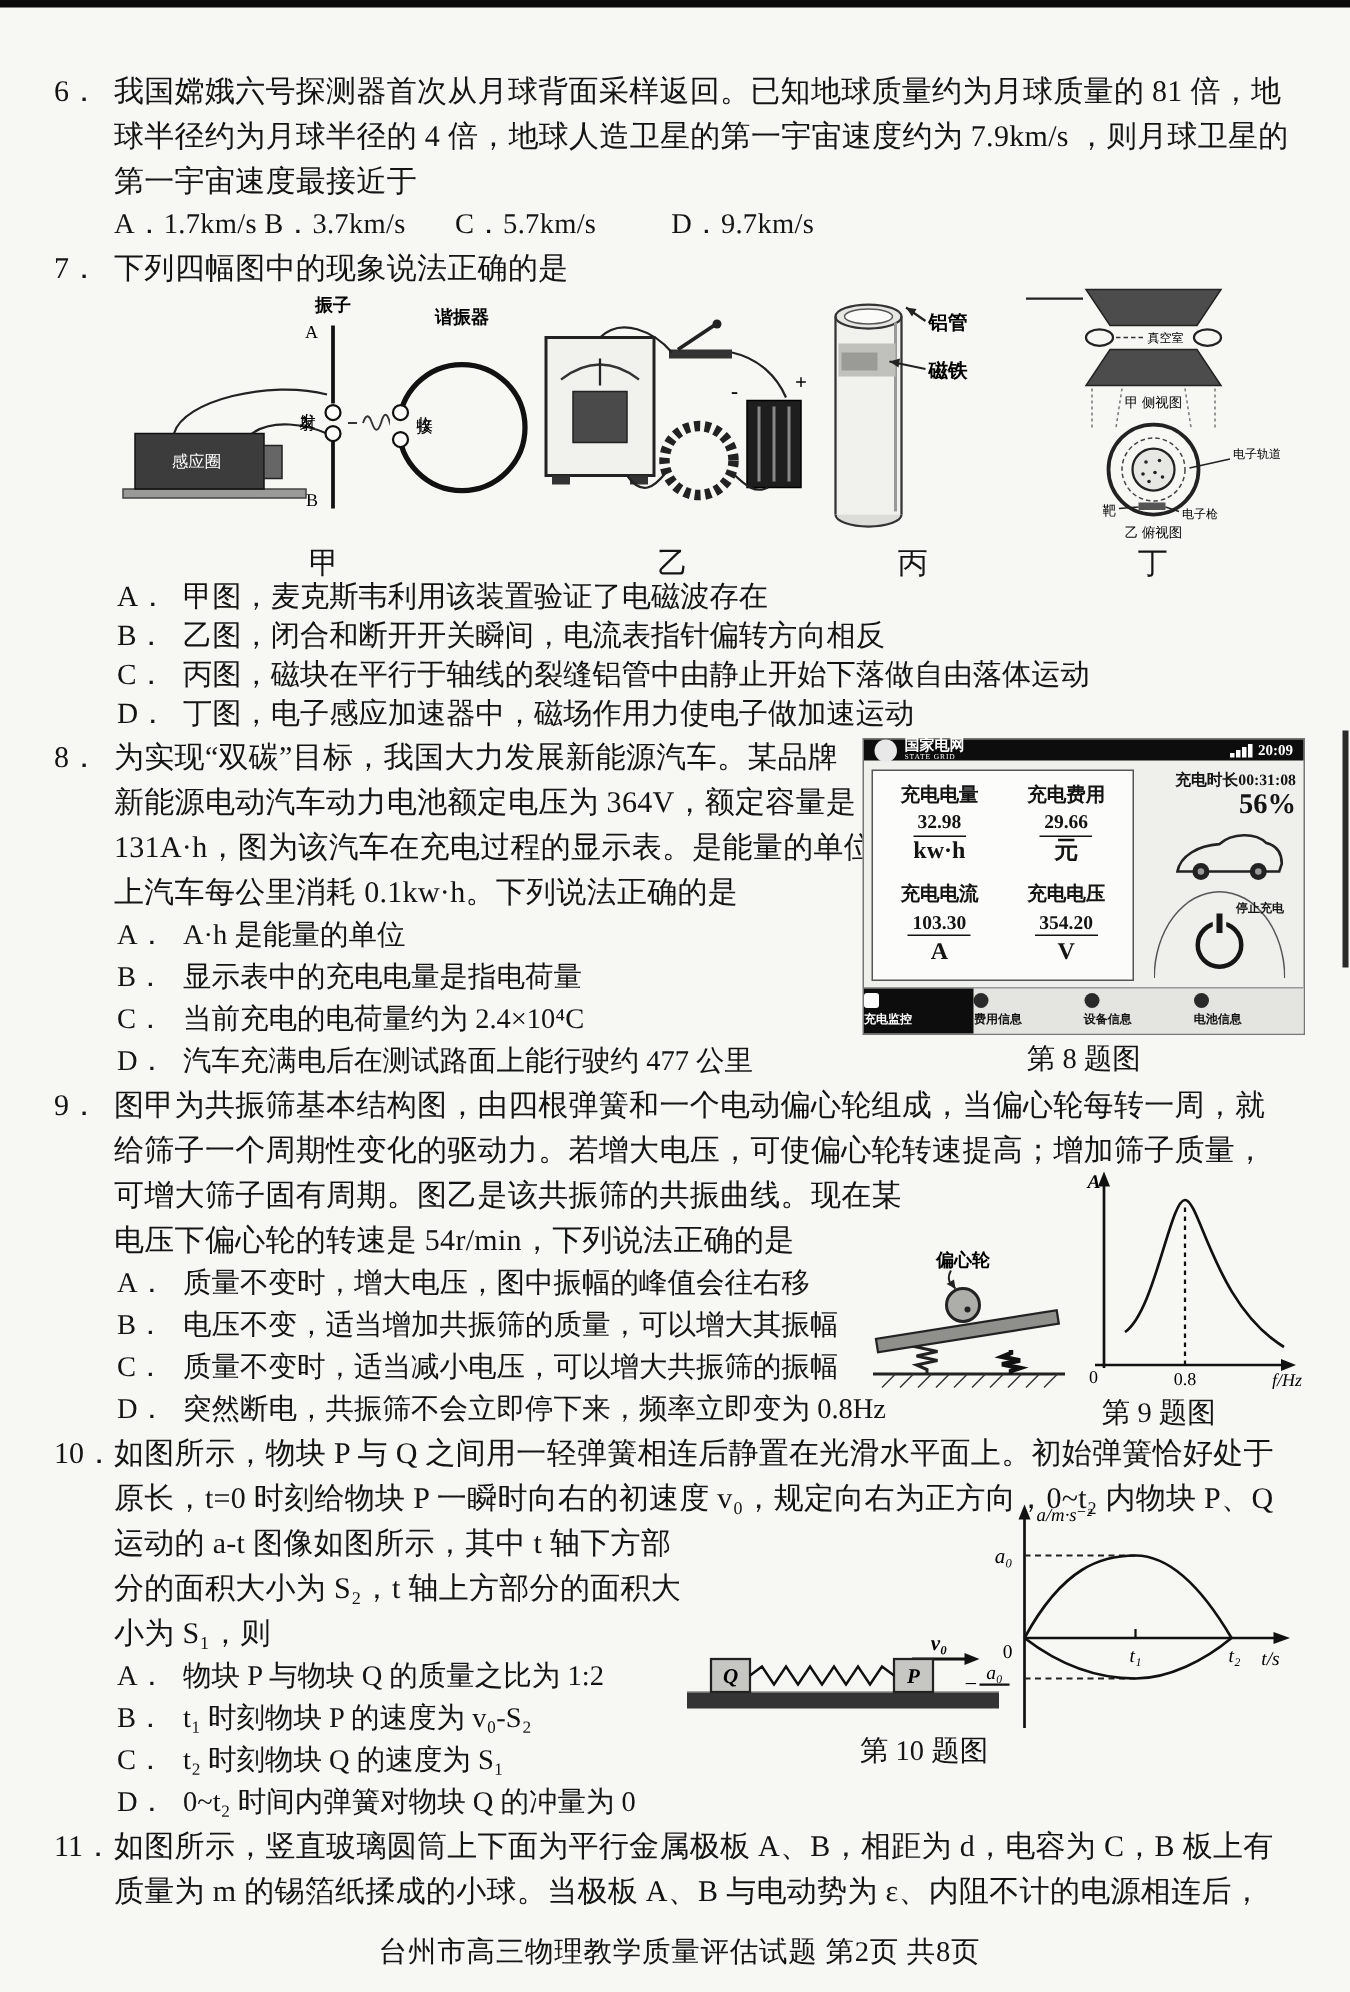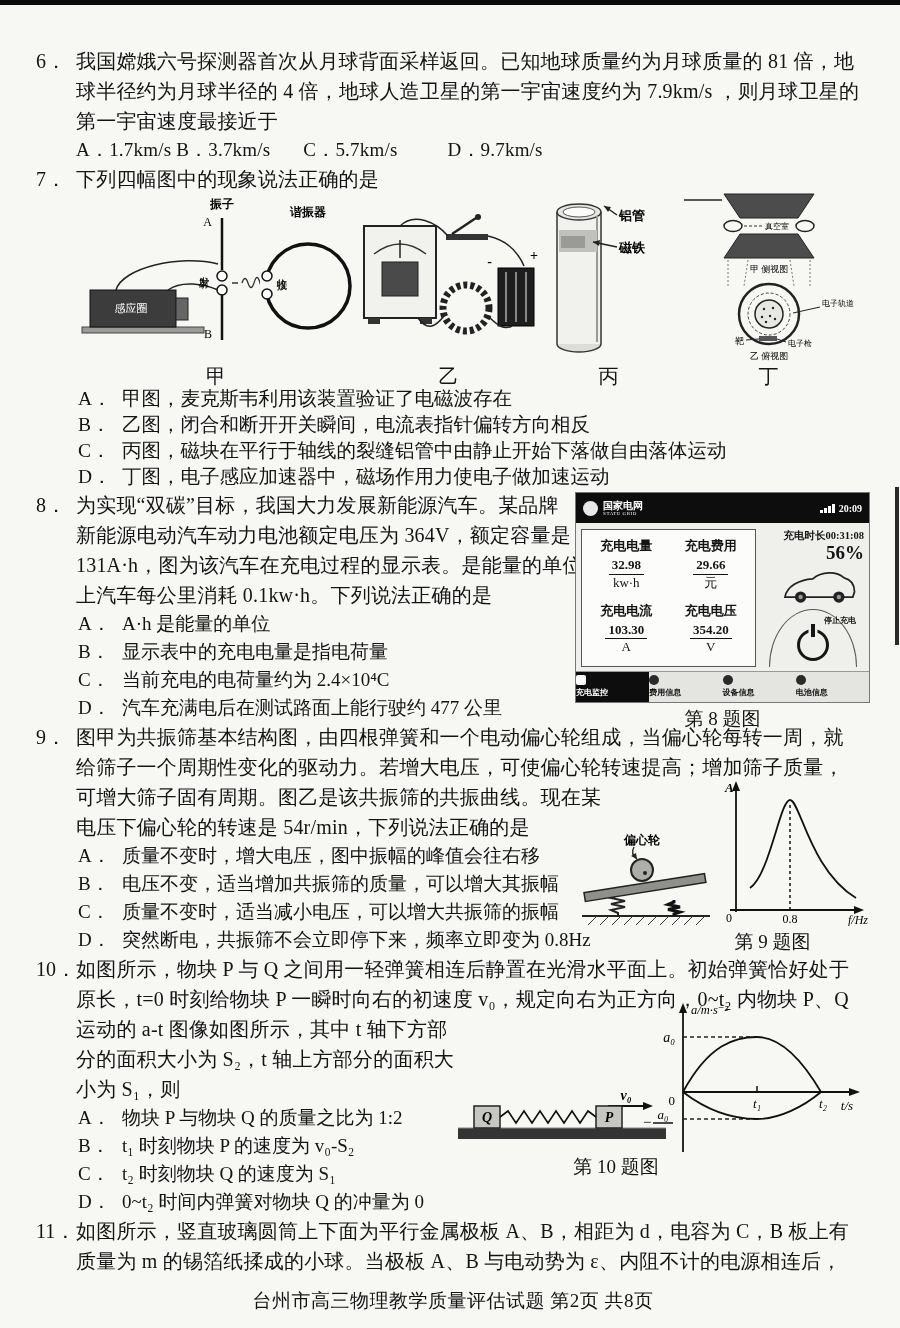--- a/index.html
+++ b/index.html
@@ -18,36 +18,36 @@
   .olabel{flex:none;width:44px}
   .optline span.o{display:inline-block}
   .figrow{display:flex;align-items:flex-end;height:190px;margin-top:2px}
   .figcell{text-align:center;flex:none}
   .figcap{font-size:20px;line-height:20px}
   svg text{font-family:"Liberation Serif","DejaVu Serif",serif}
   .fig-caption{text-align:center;font-size:19px;margin-top:3px}
   
   .phone-fig{position:absolute;top:2px;right:0;width:295px}
   .phone{border:1.5px solid #777;background:#efefec}
-  .ph-head{height:30px;background:#0d0d0d;color:#fff;display:flex;align-items:center;padding:0 7px;gap:5px}
+  .ph-head{height:14px;background:#0d0d0d;color:#fff;display:flex;align-items:center;padding:0 7px;gap:5px}
   .logo{width:15px;height:15px;border-radius:50%;background:#e8e8e8;flex:none}
   .brand{display:flex;flex-direction:column;line-height:1.1}
   .b1{font-size:10px;font-weight:bold}
   .b2{font-size:5px;letter-spacing:.6px}
   .ph-right{margin-left:auto;display:flex;align-items:flex-start;gap:4px}
   .sig{display:flex;align-items:flex-end;gap:1.5px;height:10px}
   .sig i{display:block;width:2.5px;background:#fff}
   .ph-time{font-size:10px;font-weight:bold}
   .ph-body{display:flex;padding:6px 5px 4px 5px;gap:6px}
   .data-panel{background:#fcfcfa;border:1px solid #555;width:175px;flex:none;
               display:grid;grid-template-columns:1fr 1fr;row-gap:10px;padding:8px 2px;box-sizing:border-box}
   .cell{text-align:center;line-height:1.25}
   .cell .t{font-size:13px;font-weight:bold}
   .cell .v{font-size:13px;font-weight:bold;border-bottom:1.5px solid #111;display:inline-block;padding:0 3px}
-  .cell .u{font-size:13px;font-weight:normal}
+  .cell .u{font-size:16px;font-weight:bold}
   .side-panel{flex:1;text-align:right}
   .dur{font-size:10.5px;font-weight:bold;white-space:nowrap}
   .pct{font-size:19px;font-weight:bold;line-height:1.1}
   .stopwrap{margin:1px auto 0;width:88px;height:58px;border:1.5px solid #555;border-bottom:none;
             border-radius:88px 88px 0 0/116px 116px 0 0;padding-top:5px;box-sizing:border-box}
   .stoptxt{font-size:8px;font-weight:bold}
   .pwr{width:26px;height:26px;border:3px solid #161616;border-radius:50%;margin:3px auto 0;position:relative}
   .pwr:before{content:"";position:absolute;left:50%;top:-8px;transform:translateX(-50%);
               width:4px;height:13px;background:#161616;box-shadow:0 0 0 2.5px #efefec}
   .ph-tabs{display:flex;height:30px;border-top:1px solid #999;background:#e4e4e1}

